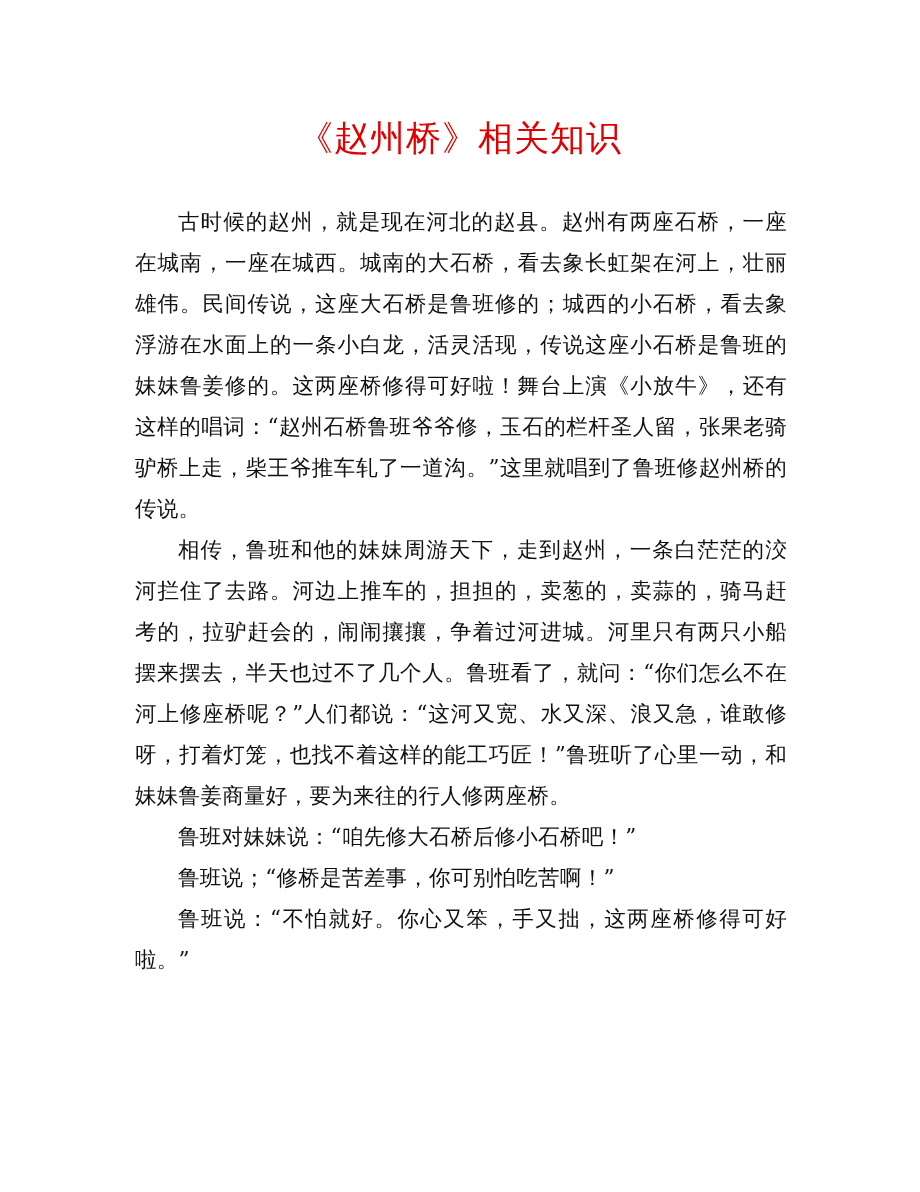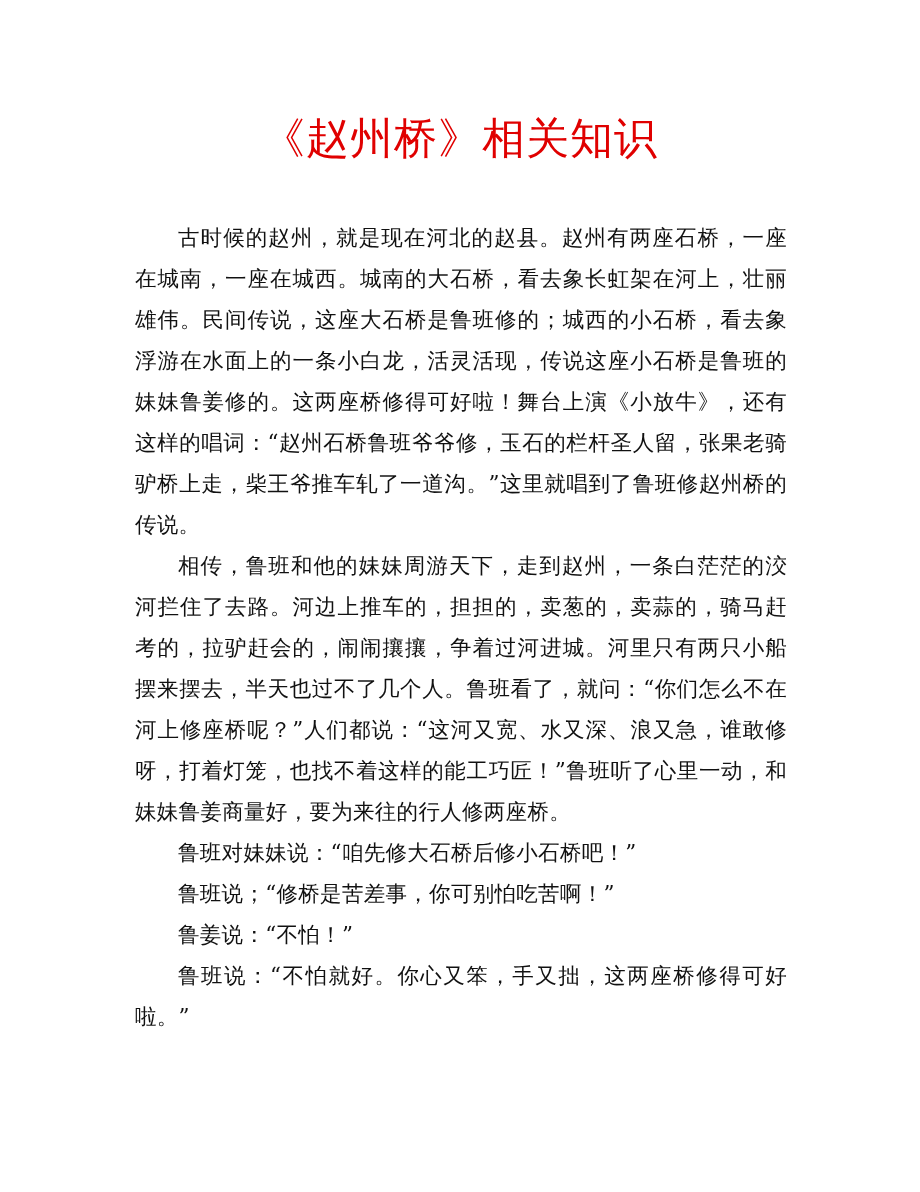--- a/index.html
+++ b/index.html
@@ -23,31 +23,31 @@
       height: 1192px;
       background: #ffffff;
     }
     .title {
       position: absolute;
       left: 0;
       top: 116px;
       width: 920px;
       text-align: center;
       font-family: "DejaVu Sans", "Liberation Sans", sans-serif;
-      font-size: 43px;
+      font-size: 35px;
       line-height: 44px;
       letter-spacing: 1px;
       color: #e00000;
       margin: 0;
       font-weight: normal;
     }
     .body-text {
       position: absolute;
       left: 135px;
-      top: 217px;
+      top: 201px;
       width: 652px;
     }
     .para {
       margin: 0;
       font-size: 21.5px;
       line-height: 41px;
       text-align: justify;
       text-align-last: left;
       letter-spacing: 0.3px;
     }
@@ -59,16 +59,15 @@
 <body>
 
 <div class="page">
   <h1 class="title">《赵州桥》相关知识</h1>
 
   <div class="body-text">
     <p class="para indent">古时候的赵州，就是现在河北的赵县。赵州有两座石桥，一座在城南，一座在城西。城南的大石桥，看去象长虹架在河上，壮丽雄伟。民间传说，这座大石桥是鲁班修的；城西的小石桥，看去象浮游在水面上的一条小白龙，活灵活现，传说这座小石桥是鲁班的妹妹鲁姜修的。这两座桥修得可好啦！舞台上演《小放牛》，还有这样的唱词：“赵州石桥鲁班爷爷修，玉石的栏杆圣人留，张果老骑驴桥上走，柴王爷推车轧了一道沟。”这里就唱到了鲁班修赵州桥的传说。</p>
     <p class="para indent">相传，鲁班和他的妹妹周游天下，走到赵州，一条白茫茫的洨河拦住了去路。河边上推车的，担担的，卖葱的，卖蒜的，骑马赶考的，拉驴赶会的，闹闹攘攘，争着过河进城。河里只有两只小船摆来摆去，半天也过不了几个人。鲁班看了，就问：“你们怎么不在河上修座桥呢？”人们都说：“这河又宽、水又深、浪又急，谁敢修呀，打着灯笼，也找不着这样的能工巧匠！”鲁班听了心里一动，和妹妹鲁姜商量好，要为来往的行人修两座桥。</p>
     <p class="para indent">鲁班对妹妹说：“咱先修大石桥后修小石桥吧！”</p>
     <p class="para indent">鲁班说；“修桥是苦差事，你可别怕吃苦啊！”</p>
-    <p class="para indent">鲁姜说：“不怕！”</p>
     <p class="para indent">鲁班说：“不怕就好。你心又笨，手又拙，这两座桥修得可好啦。”</p>
   </div>
 </div>
 
 </body></html>

